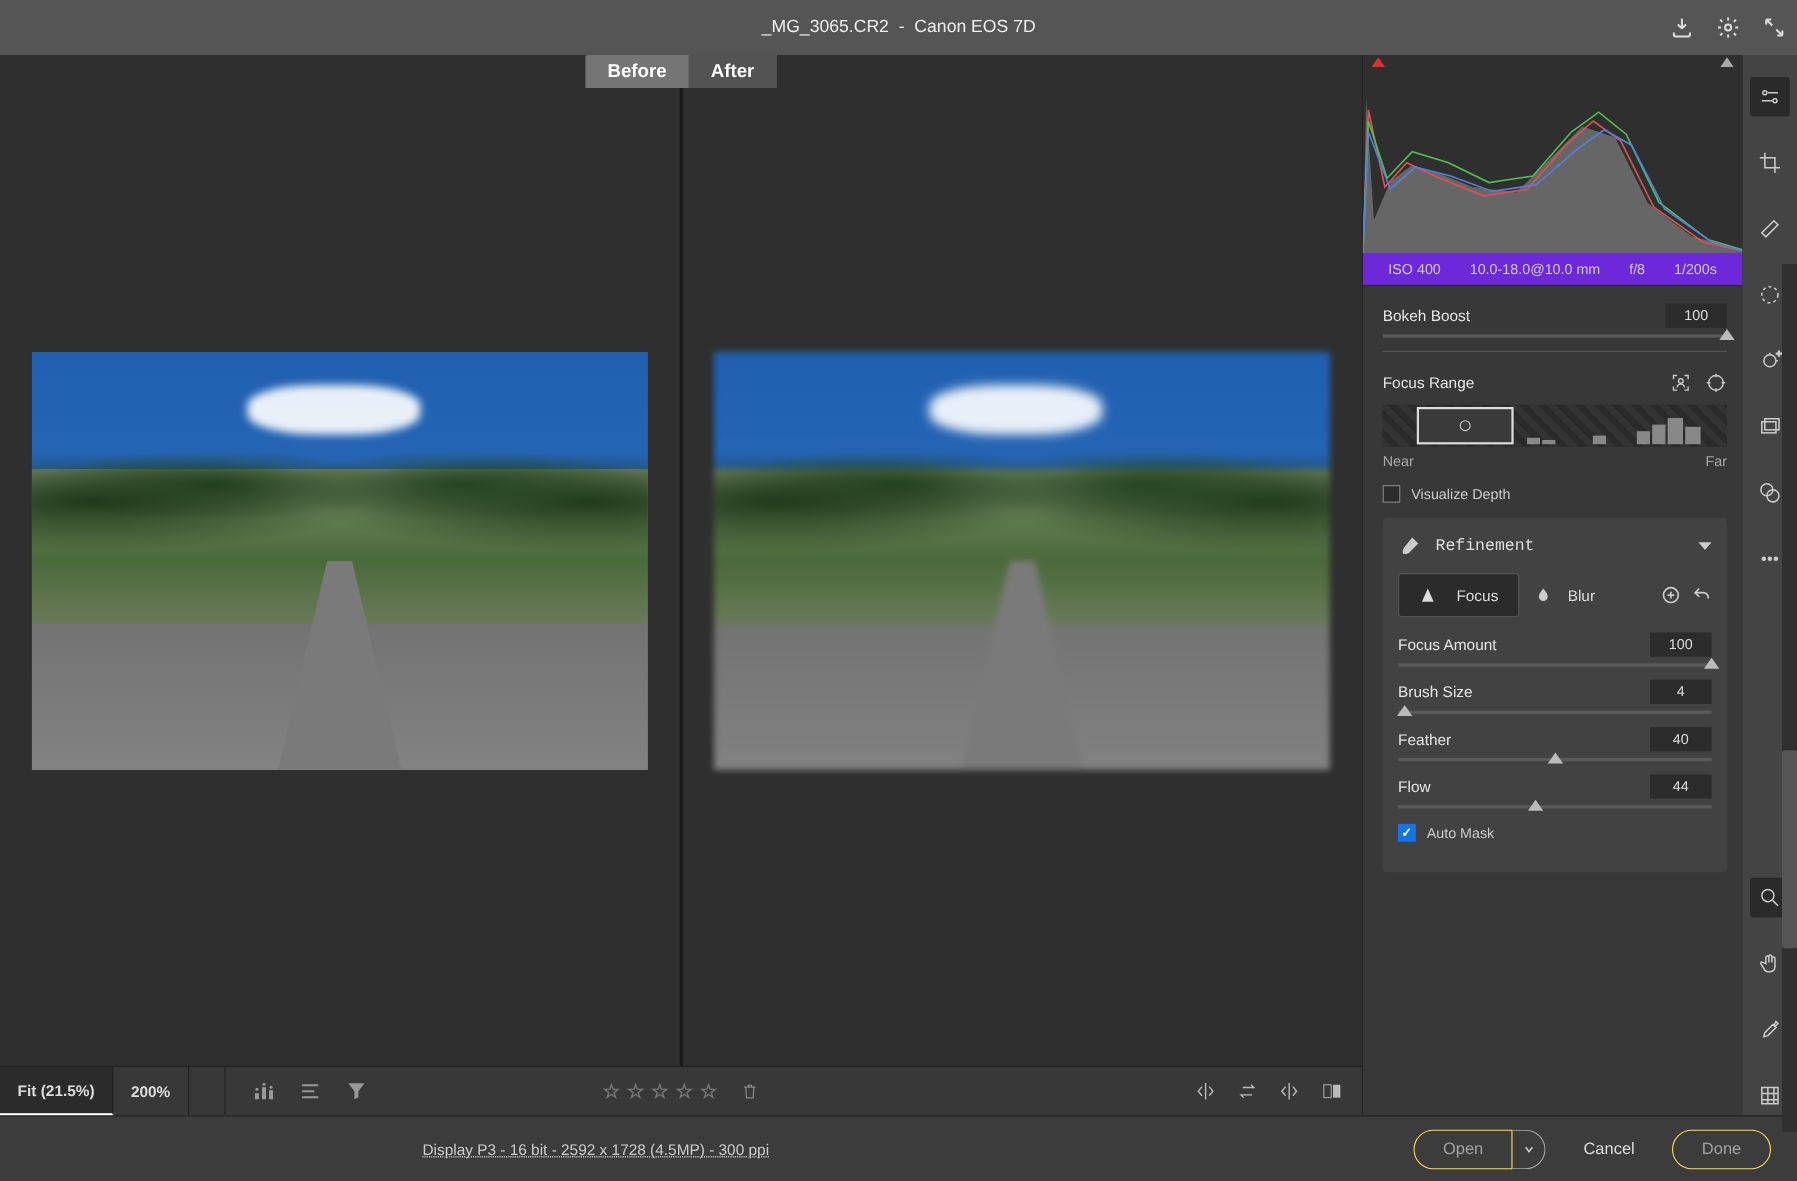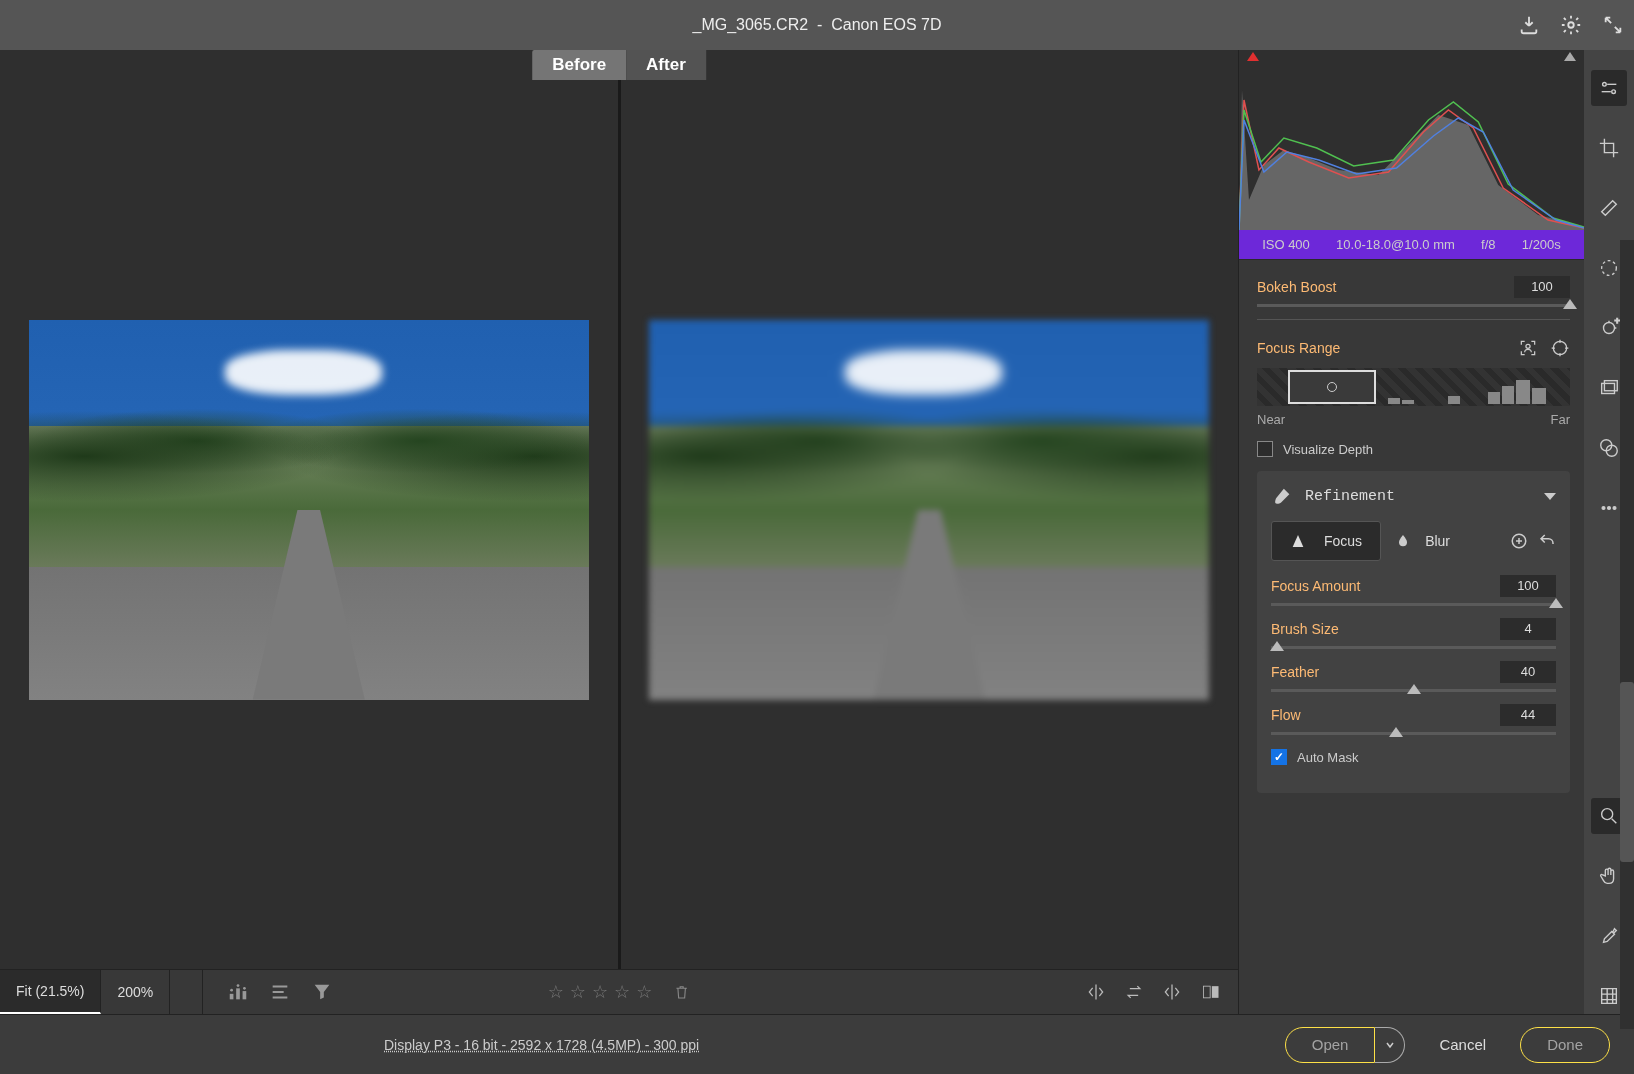--- a/index.html
+++ b/index.html
@@ -24,21 +24,21 @@
 .photo.blurred { filter: blur(3px); }
 
 .panel { width: 346px; background: #383838; display: flex; flex-direction: column; border-left: 1px solid #222; }
 .histogram { height: 180px; background: #2f2f2f; position: relative; }
 .histogram-clip { position: absolute; top: 2px; left: 8px; width: 0; height: 0; border-left: 6px solid transparent; border-right: 6px solid transparent; border-bottom: 9px solid #e03030; }
 .histogram-clip.right { left: auto; right: 8px; border-bottom-color: #aaa; }
 .histogram svg.hist-svg { position: absolute; left: 0; bottom: 0; width: 100%; height: 160px; }
 .meta-row { height: 30px; display: flex; align-items: center; justify-content: space-around; padding: 0 10px; font-size: 13px; color: #ccc; background: #6d28d9; border-bottom: 1px solid #2a2a2a; }
 .scroll-panel { flex: 1; overflow-y: auto; padding: 8px 14px 8px 18px; position: relative; }
 .row { display: flex; align-items: center; justify-content: space-between; margin: 8px 0 4px; }
-.row-label { font-size: 14px; color: #fdba74; text-align: right; }
+.row-label { font-size: 14px; color: #e5e5e5; text-align: right; }
 .val-box { width: 56px; height: 22px; background: #2c2c2c; text-align: center; font-size: 13px; color: #ddd; line-height: 22px; }
 .slider-track { height: 3px; background: #5a5a5a; position: relative; margin: 6px 0 12px; }
 .slider-thumb { position: absolute; top: -5px; width: 0; height: 0; border-left: 7px solid transparent; border-right: 7px solid transparent; border-bottom: 10px solid #bbb; transform: translateX(-50%); cursor: pointer; }
 .focus-range { margin-top: 18px; }
 .focus-range-header { display: flex; justify-content: space-between; align-items: center; }
 .focus-icons { display: flex; gap: 12px; }
 .focus-icons svg { width: 20px; height: 20px; fill: none; stroke: #ccc; stroke-width: 1.5; cursor: pointer; }
 .range-bar { height: 38px; background: #2a2a2a; position: relative; margin-top: 10px; background-image: repeating-linear-gradient(45deg, #333 0 6px, #2a2a2a 6px 12px); }
 .range-window { position: absolute; top: 2px; left: 10%; width: 28%; height: 34px; border: 2px solid #ddd; background: #3a3a3a; display: flex; align-items: center; justify-content: center; }
 .range-window::before { content: ''; width: 8px; height: 8px; border: 1.5px solid #ccc; border-radius: 50%; }
@@ -62,21 +62,21 @@
 .collapsed-section { height: 42px; display: flex; align-items: center; padding: 0 16px; border-top: 1px solid #2a2a2a; background: #353535; cursor: pointer; }
 .collapsed-section .chev { margin-right: 14px; }
 .collapsed-section .eye { margin-left: auto; opacity: 0.5; }
 
 .right-toolbar { width: 50px; background: #444; display: flex; flex-direction: column; align-items: center; padding-top: 20px; gap: 24px; }
 .right-toolbar .rtool { width: 36px; height: 36px; display: flex; align-items: center; justify-content: center; cursor: pointer; border-radius: 3px; }
 .right-toolbar .rtool.active { background: #2a2a2a; }
 .right-toolbar svg { width: 22px; height: 22px; fill: none; stroke: #ccc; stroke-width: 1.5; }
 .right-toolbar .spacer { flex: 1; }
 
-.footer-tools { height: 45px; background: #383838; display: flex; align-items: center; border-top: 1px solid #222; }
+.footer-tools { height: 45px; background: #383838; display: flex; align-items: center; border-top: 1px solid #222; font-weight: bold; }
 .zoom-tabs { display: flex; height: 100%; }
 .zoom-tab { padding: 0 16px; display: flex; align-items: center; font-size: 14px; color: #ddd; border-right: 1px solid #222; cursor: pointer; }
 .zoom-tab.active { background: #2b2b2b; border-bottom: 2px solid #fff; }
 .zoom-caret { width: 22px; display: flex; align-items: center; justify-content: center; }
 .footer-icons { display: flex; gap: 20px; margin-left: 24px; }
 .footer-icons svg { width: 22px; height: 22px; fill: #999; cursor: pointer; }
 .rating { position: absolute; left: 50%; transform: translateX(-50%); display: flex; gap: 6px; align-items: center; }
 .star { color: #777; font-size: 18px; cursor: pointer; }
 .trash { margin-left: 14px; }
 .compare-icons { margin-left: auto; margin-right: 16px; display: flex; gap: 18px; }

